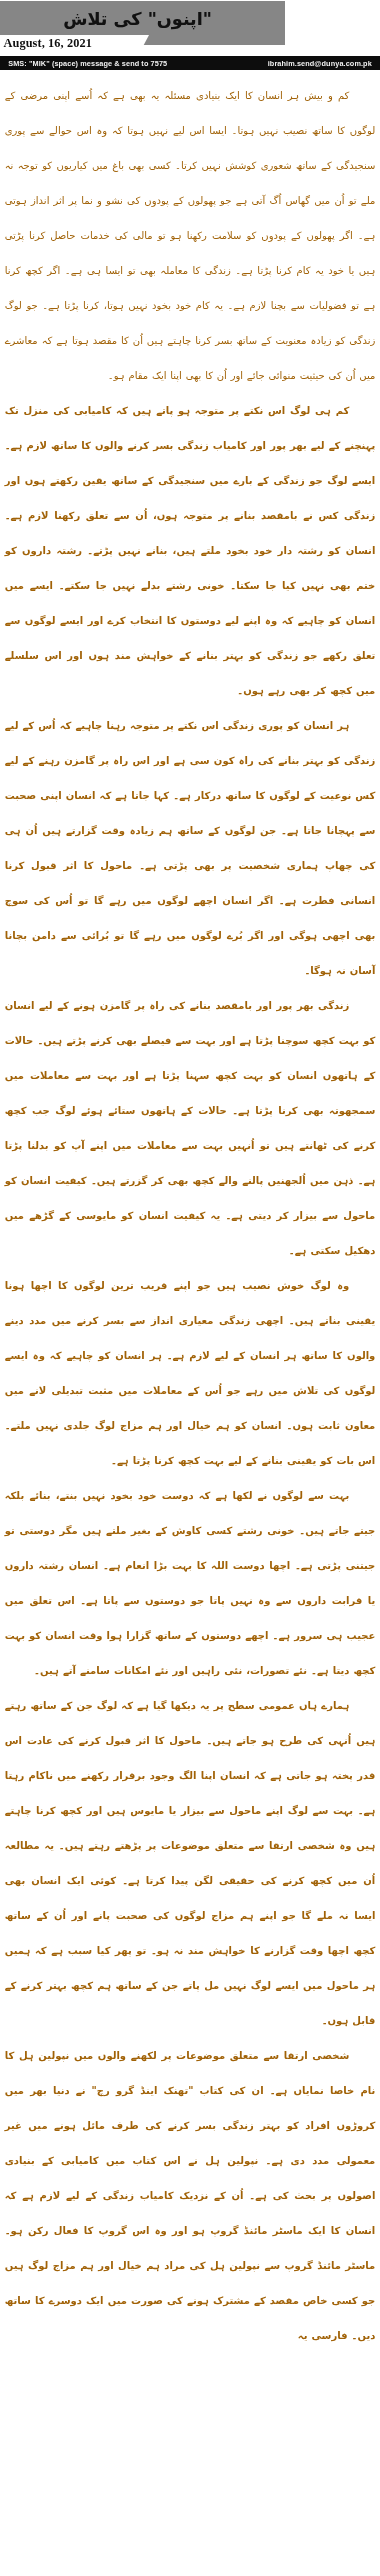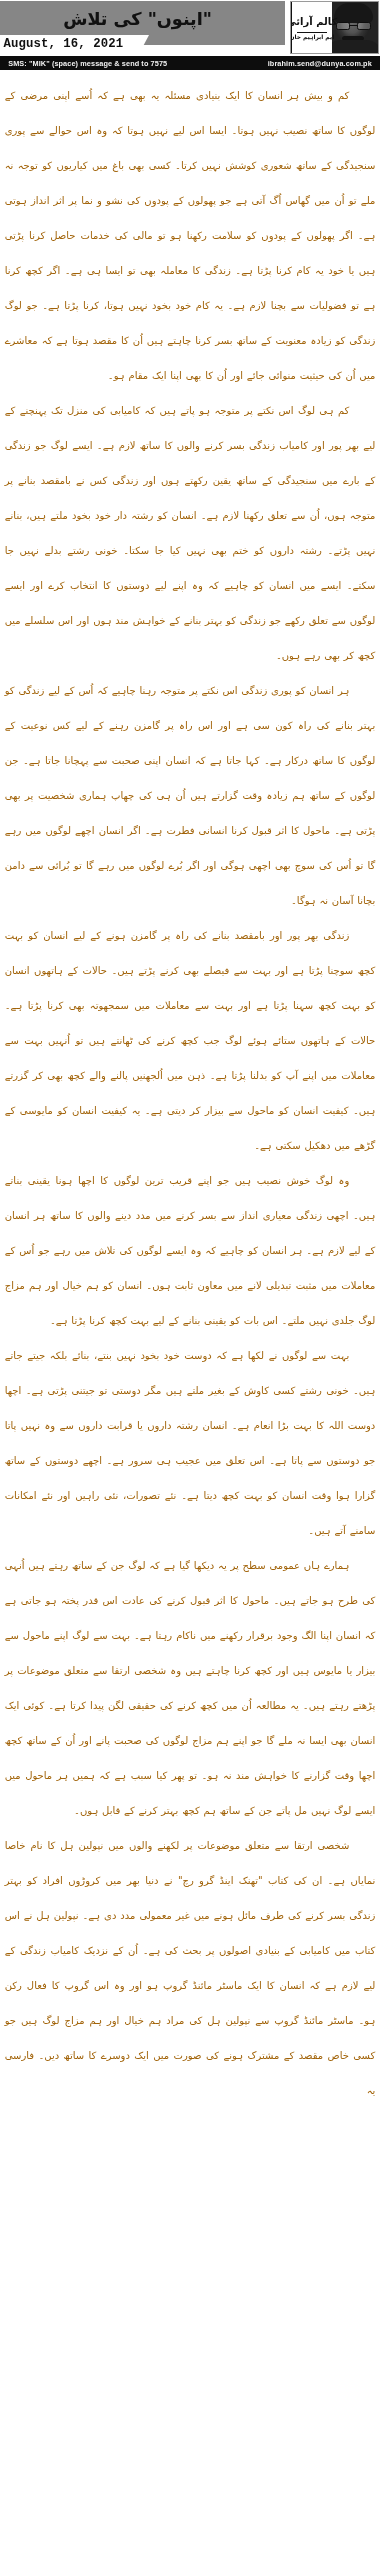--- a/index.html
+++ b/index.html
@@ -55,21 +55,21 @@
     direction:ltr;
   }
   .date-wrap:after{
     content:"";
     position:absolute;
     right:-9.4px;top:0;
     border-top:17.6px solid #ffffff;
     border-right:9.4px solid transparent;
   }
   .date-text{
-    font-family:Liberation Mono, monospace;
+    font-family:Liberation Serif, serif;
     font-size:12.3px;
     font-weight:700;
     color:#111;
     padding-left:3.5px;
     letter-spacing:0.1px;
     white-space:nowrap;
     text-align:center;
   }
 
   
@@ -203,52 +203,37 @@
     font-family:"DejaVu Sans","Liberation Sans",sans-serif;
     font-size:10px;
     line-height:35px;
     font-weight:500;
     color:#a16207;
     text-indent:26px;
     text-align:justify;
     text-align-last:right;
     word-spacing:0.6px;
   }
-  .para + .para{ text-indent:26px; }
+  .para + .para{ text-indent:26px;font-weight:bold; }
 </style>
 </head>
 <body>
 
 <div class="page">
 
   <div class="masthead">
 
     <div class="grayband"></div>
 
     <div class="title-urdu">"اپنوں" کی تلاش</div>
 
     <div class="date-wrap">
       <span class="date-text">August, 16, 2021</span>
     </div>
 
-    <div class="author-box">
-      <div class="author-photo">
-        <div class="glasses">
-          <i class="l"></i>
-            <b></b>
-            <i class="r"></i>
-        </div>
-        <div class="moustache"></div>
-      </div>
-      <div class="author-names">
-        <div class="author-role">کالم آرائی</div>
-        <div class="author-sep"></div>
-        <div class="author-name">ایم ابراہیم خان</div>
-      </div>
-    </div>
   </div>
 
   <div class="contactbar">
     <span>SMS: "MIK" (space) message &amp; send to 7575</span>
     <span>ibrahim.send@dunya.com.pk</span>
   </div>
 
   <div class="article">
 
     <p class="para">کم و بیش ہر انسان کا ایک بنیادی مسئلہ یہ بھی ہے کہ اُسے اپنی مرضی کے لوگوں کا ساتھ نصیب نہیں ہوتا۔ ایسا اس لیے نہیں ہوتا کہ وہ اس حوالے سے پوری سنجیدگی کے ساتھ شعوری کوشش نہیں کرتا۔ کسی بھی باغ میں کیاریوں کو توجہ نہ ملے تو اُن میں گھاس اُگ آتی ہے جو پھولوں کے پودوں کی نشو و نما پر اثر انداز ہوتی ہے۔ اگر پھولوں کے پودوں کو سلامت رکھنا ہو تو مالی کی خدمات حاصل کرنا پڑتی ہیں یا خود یہ کام کرنا پڑتا ہے۔ زندگی کا معاملہ بھی تو ایسا ہی ہے۔ اگر کچھ کرنا ہے تو فضولیات سے بچنا لازم ہے۔ یہ کام خود بخود نہیں ہوتا، کرنا پڑتا ہے۔ جو لوگ زندگی کو زیادہ معنویت کے ساتھ بسر کرنا چاہتے ہیں اُن کا مقصد ہوتا ہے کہ معاشرے میں اُن کی حیثیت منوائی جائے اور اُن کا بھی اپنا ایک مقام ہو۔</p>

